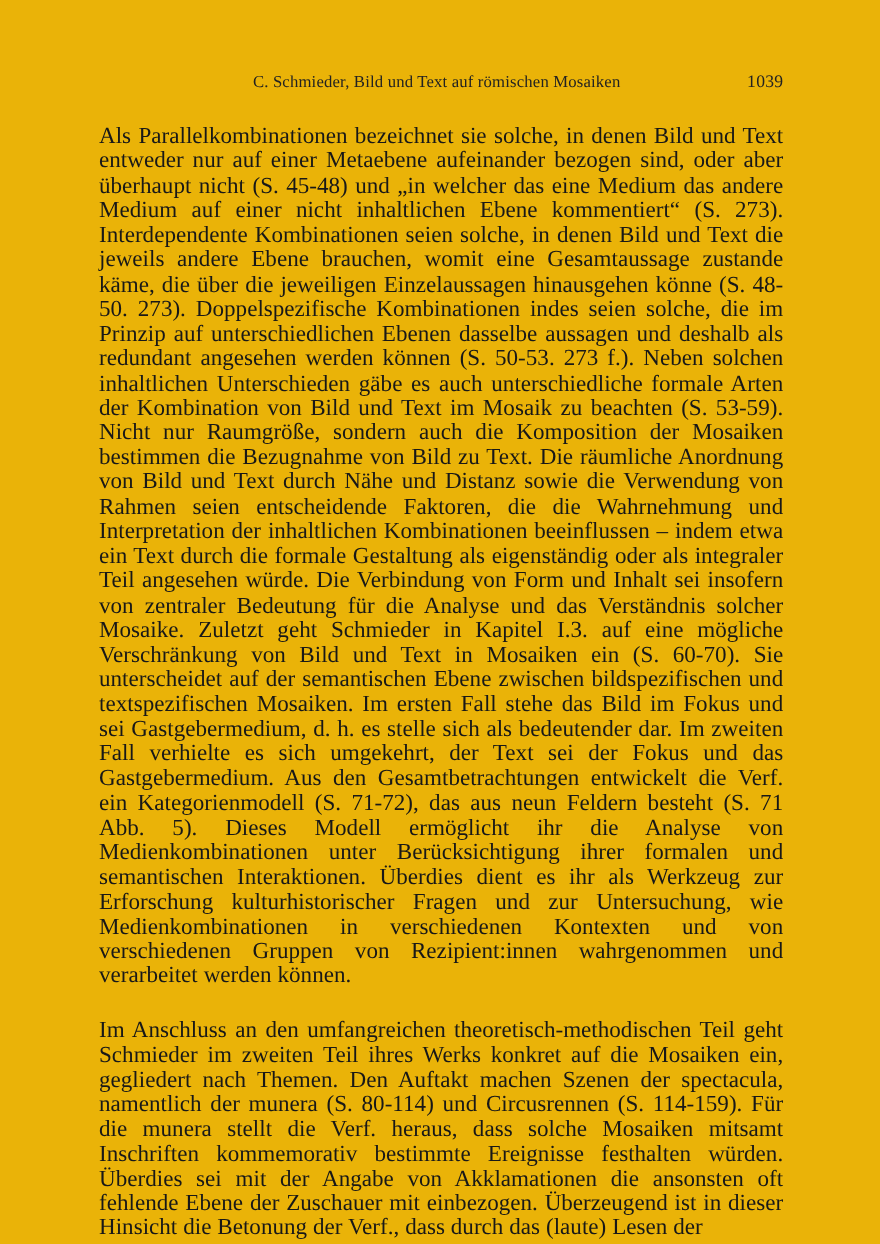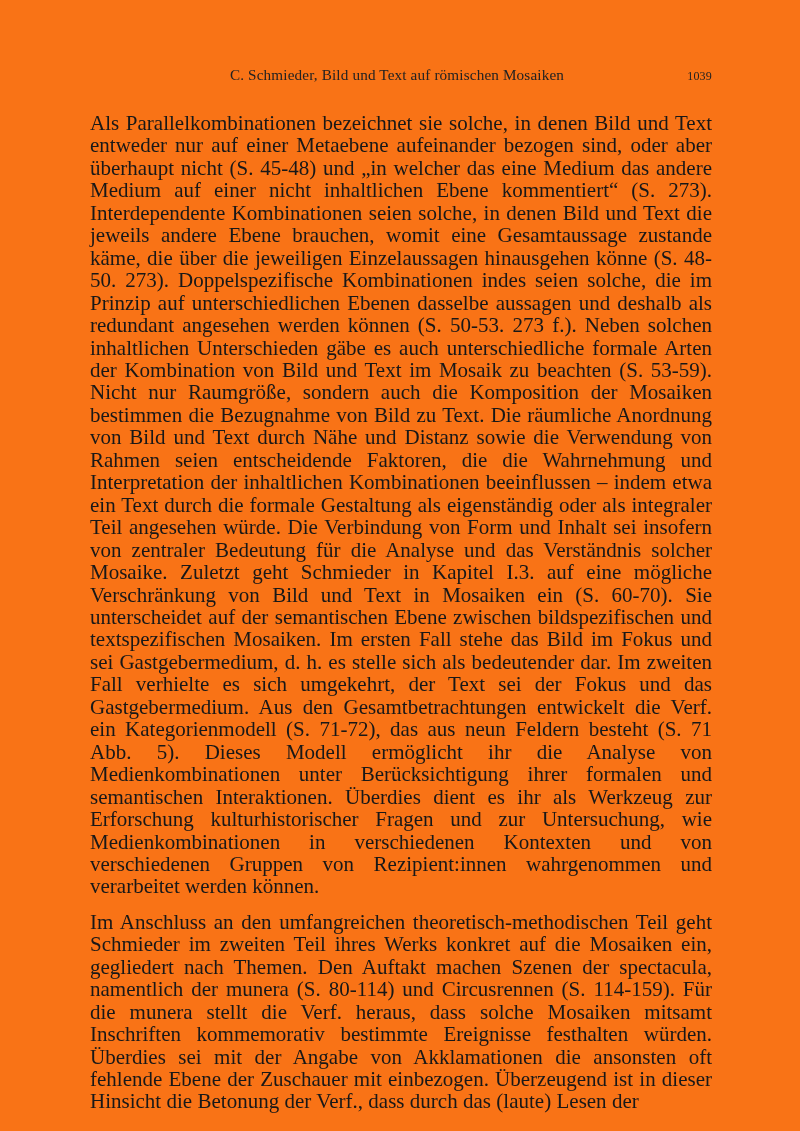--- a/index.html
+++ b/index.html
@@ -14,21 +14,21 @@
     position: relative;
     overflow: hidden;
     font-family: "Liberation Serif", "DejaVu Serif", serif;
     color: #1a1a1a;
     -webkit-font-smoothing: antialiased;
   }
 
   .page {
     position: absolute;
     inset: 0;
-    background: #f97316;
+    background: #eab308;
   }
 
   
   .running-head {
     position: absolute;
     left: 90px;
     top: 66px;
     width: 622px;
     height: 22px;
     display: flex;
@@ -38,21 +38,21 @@
     flex: 1 1 auto;
     text-align: center;
     font-size: 15.2px;
     letter-spacing: 0.15px;
     color: #222222;
     white-space: nowrap;
     padding-left: 34px;
   }
   .running-head-folio {
     flex: 0 0 auto;
-    font-size: 12px;
+    font-size: 16px;
     color: #222222;
     text-align: right;
     min-width: 42px;
     letter-spacing: 0.2px;
   }
 
   
   .textblock {
     position: absolute;
     left: 90px;
@@ -65,21 +65,21 @@
     font-size: 21px;
     line-height: 22.45px;
     text-align: justify;
     text-justify: inter-word;
     hyphens: manual;
     -webkit-hyphens: manual;
     word-spacing: 0.1px;
     color: #181818;
   }
   .para + .para {
-    margin-top: 13px;
+    margin-top: 27px;
   }
   
   .para:last-child {
     text-align: justify;
   }
 </style>
 </head>
 <body>
 
 <div class="page">

